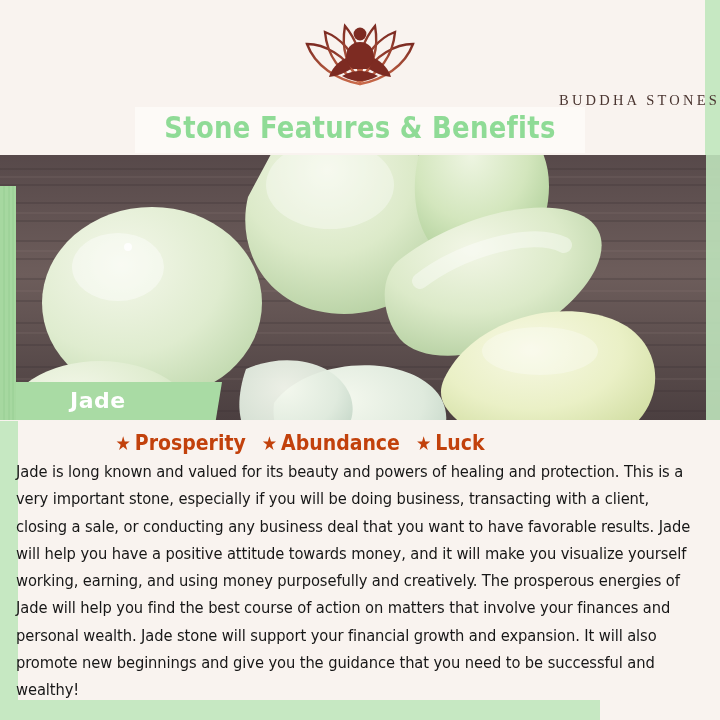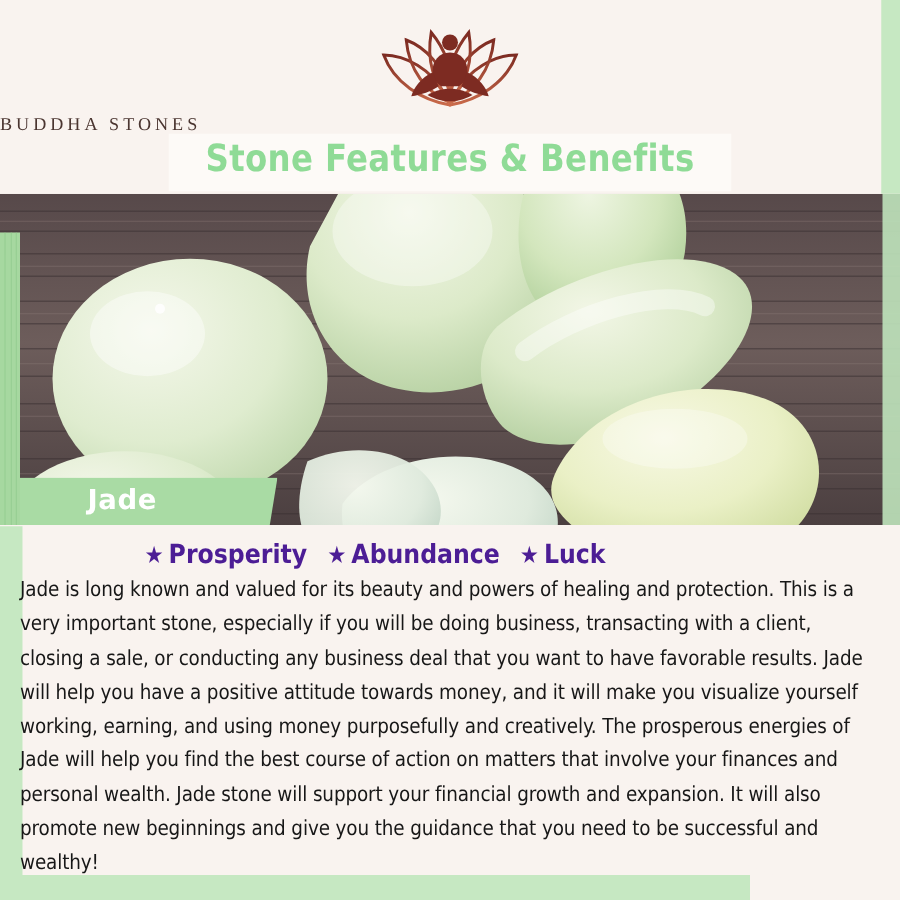--- a/index.html
+++ b/index.html
@@ -14,21 +14,21 @@
   .cream-top{position:absolute;left:0;top:0;width:705px;height:156px;background:#f9f3ef;}
   .cream-mid{position:absolute;left:0;top:155px;width:720px;height:266px;background:#f9f3ef;}
   .cream-bottom{position:absolute;left:18px;top:420px;width:702px;height:280px;background:#f9f3ef;}
   .cream-br{position:absolute;left:600px;top:690px;width:120px;height:30px;background:#f9f3ef;}
 
   
   .notch{position:absolute;left:592px;top:690px;width:80px;height:30px;
          background:#f9f3ef;clip-path:polygon(0 0,100% 0,100% 100%);}
 
   
-  .logo{position:absolute;left:0;top:14px;width:720px;text-align:left;}
+  .logo{position:absolute;left:0;top:14px;width:720px;text-align:right;}
   .logo svg{display:block;margin:0 auto;}
   .logo-word{
     font-family:"Liberation Serif","DejaVu Serif",serif;
     font-size:14.5px;letter-spacing:3.2px;color:#4a3530;
     margin-top:4px;font-weight:400;
   }
 
   
   .title-panel{position:absolute;left:135px;top:107px;width:450px;height:46px;background:#fdfaf7;}
   .title{
@@ -51,21 +51,21 @@
   .jade-text{
     position:absolute;left:70px;top:388px;
     font-family:"DejaVu Sans","Liberation Sans",sans-serif;
     font-weight:bold;font-size:22px;color:#ffffff;letter-spacing:.5px;
   }
 
   
   .keywords{
     position:absolute;left:0;top:431px;width:596px;text-align:center;
     font-family:"DejaVu Sans Condensed","Liberation Sans",sans-serif;
-    font-weight:bold;font-size:21px;color:#4c1d95;white-space:nowrap;
+    font-weight:bold;font-size:21px;color:#c2410c;white-space:nowrap;
   }
   .keywords .star{font-size:19px;margin:0 4px 0 10px;}
   .keywords .kw{margin-right:6px;}
 
   
   .body-copy{
     position:absolute;left:16px;top:458px;width:690px;
     font-family:"DejaVu Sans Condensed","Liberation Sans",sans-serif;
     font-size:16.6px;line-height:27.3px;color:#171717;
     text-align:left;letter-spacing:-.1px;

